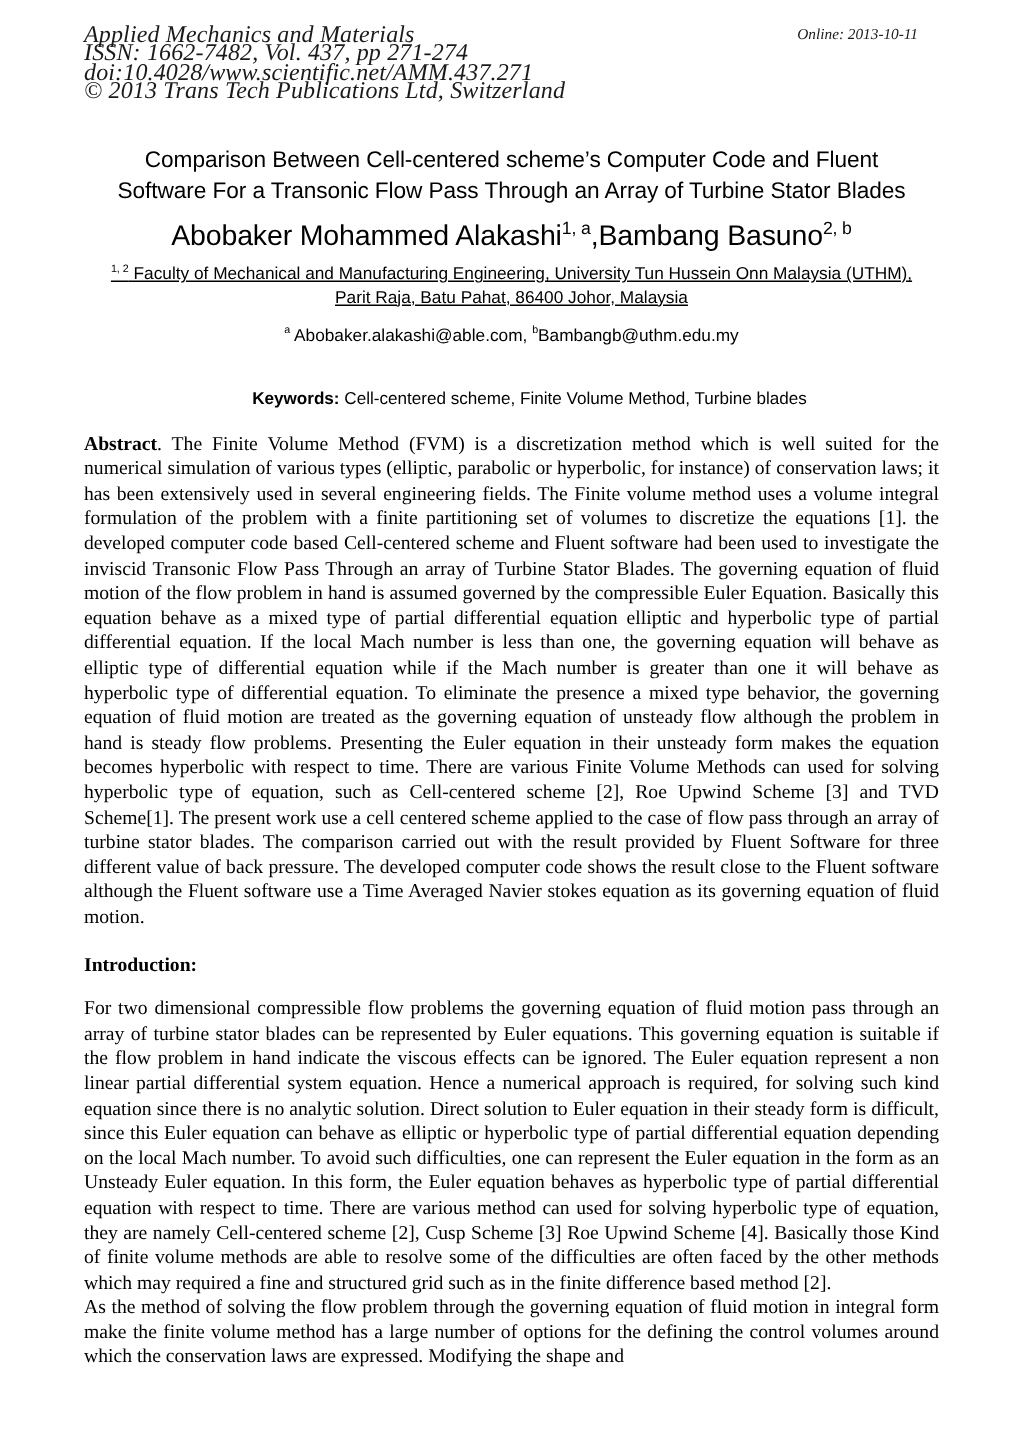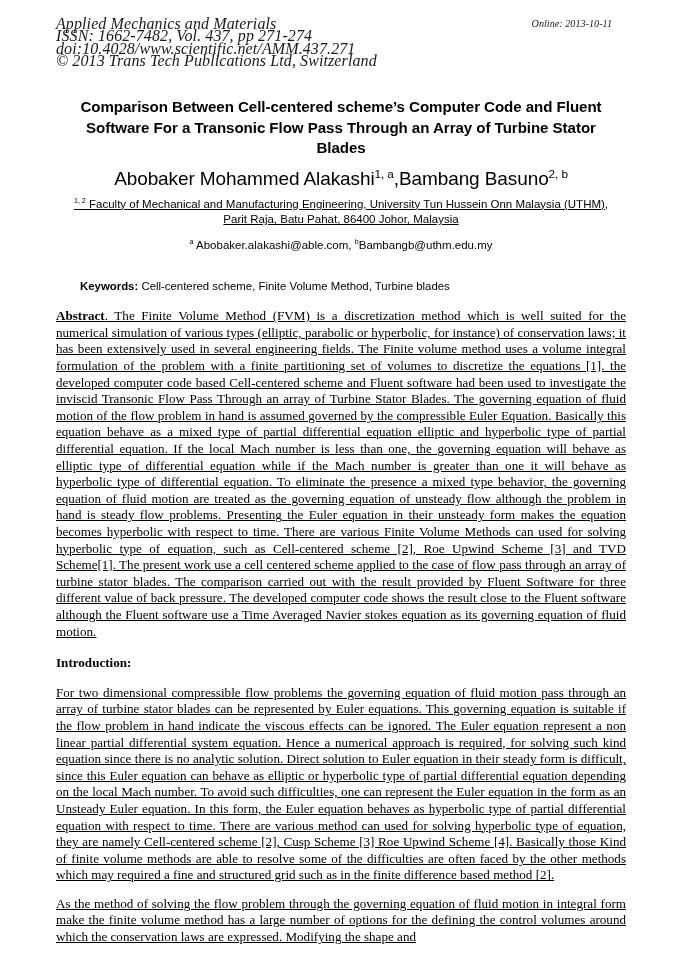--- a/index.html
+++ b/index.html
@@ -48,21 +48,21 @@
     white-space: nowrap;
   }
 
   
   .title-block {
     margin-top: 17px;
     text-align: center;
   }
   .paper-title {
     font-family: "Liberation Sans", sans-serif;
-    font-weight: bold;
+    font-weight: normal;
     font-size: 15.1px;
     line-height: 20.6px;
     margin: 0 auto;
     width: 545px;
     letter-spacing: -0.05px;
   }
   .authors {
     font-family: "Liberation Sans", sans-serif;
     font-size: 19px;
     line-height: 20px;
@@ -90,40 +90,39 @@
     line-height: 15.5px;
     margin-top: 10px;
   }
 
   
   .keywords {
     font-family: "Liberation Sans", sans-serif;
     font-size: 11.4px;
     line-height: 15px;
     margin-top: 26px;
-    text-align: left;
+    text-align: center;
     padding-left: 24px;
   }
   .keywords .kw-label { font-weight: bold; }
 
   
   .body-text {
     font-family: "Liberation Serif", serif;
     font-size: 13.1px;
     line-height: 16.6px;
     text-align: justify;
     text-justify: inter-word;
     margin-top: 14px;
   }
   .body-text p {
     margin: 0 0 0 0;
     text-align: justify;
-    text-decoration: underline;
   }
-  .body-text p + p { margin-top: 12px; }
+  .body-text p + p { margin-top: 0; }
   .lead { font-weight: bold; }
   .section-heading {
     font-family: "Liberation Serif", serif;
     font-weight: bold;
     font-size: 13.1px;
     line-height: 16.6px;
     margin-top: 15px;
     text-align: left;
   }
   .intro-body { margin-top: 13px; }

